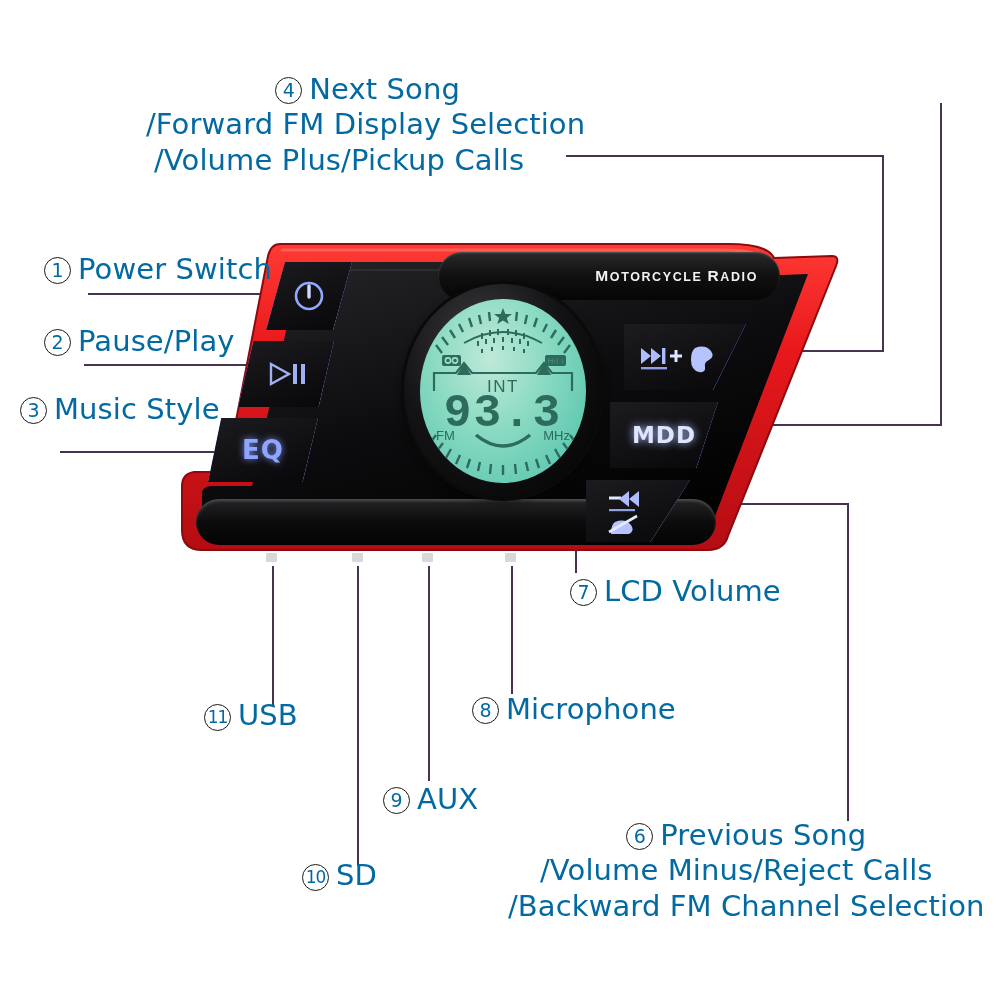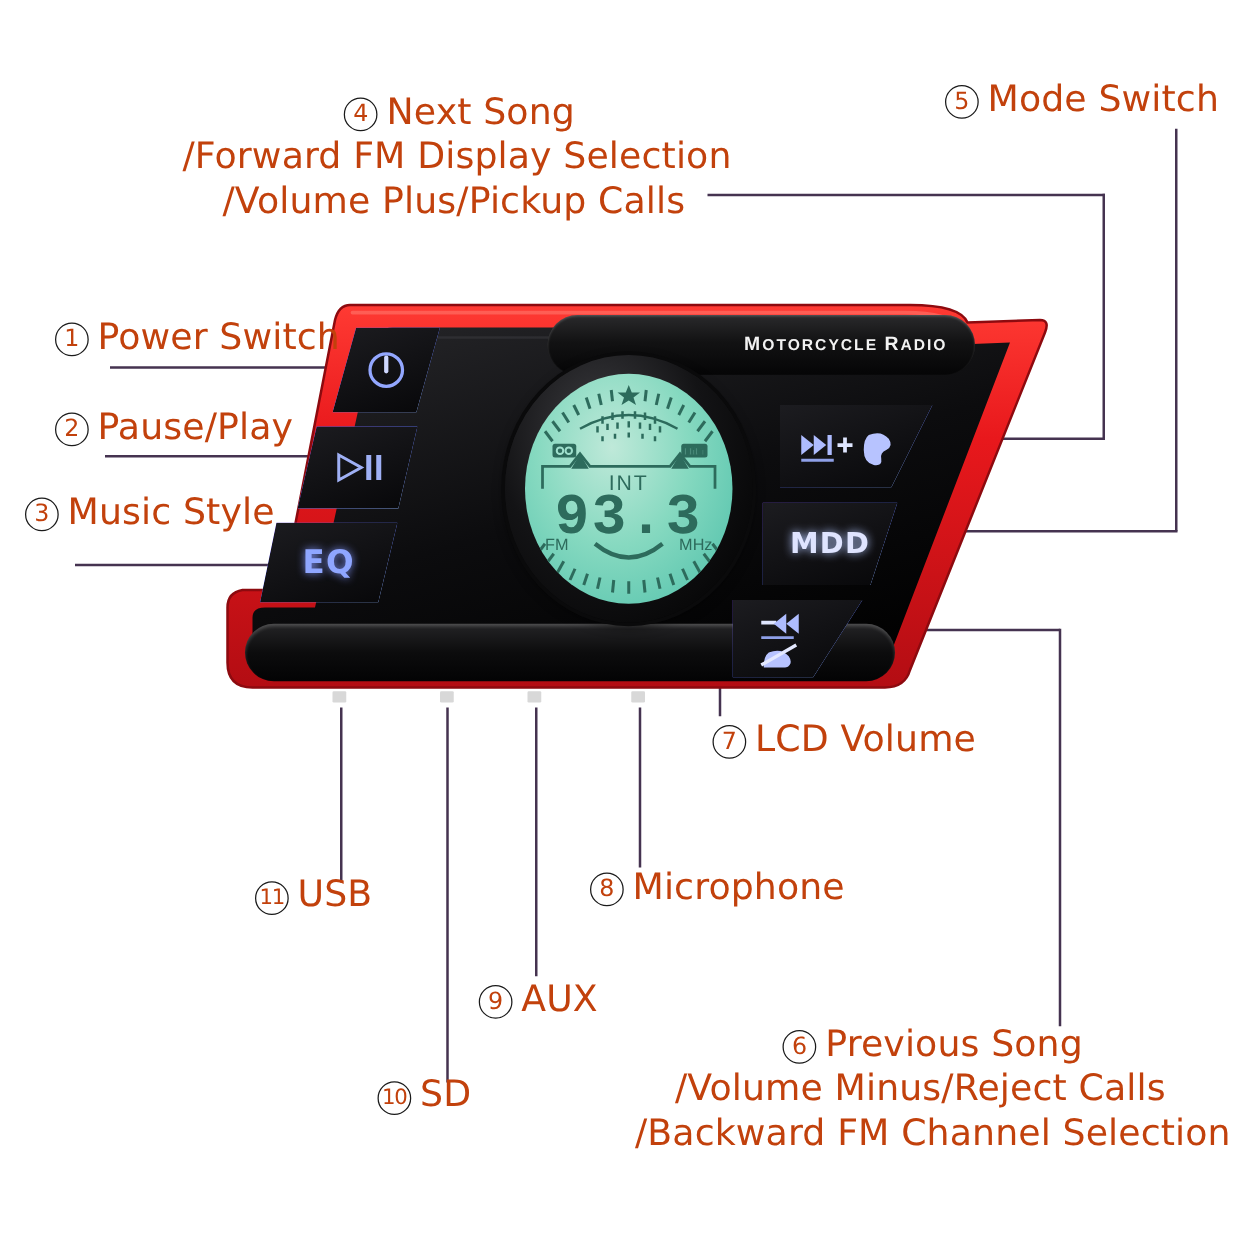--- a/index.html
+++ b/index.html
@@ -1,21 +1,21 @@
 <!DOCTYPE html>
 <html><head>
 <meta charset="utf-8">
 <style>
   html,body{margin:0;padding:0;background:#ffffff;}
   body{width:1000px;height:1000px;overflow:hidden;
        font-family:"DejaVu Sans","Liberation Sans",sans-serif;color:#111;}
   #stage{position:relative;width:1000px;height:1000px;background:#fff;}
 
   
-  .label{position:absolute;white-space:nowrap;color:#c2410c;
+  .label{position:absolute;white-space:nowrap;color:#0369a1;
          font-size:29px;line-height:1.22;letter-spacing:.1px;}
   .num{display:inline-block;width:27px;height:27px;line-height:25px;
        border:1.6px solid #1a1a1a;border-radius:50%;text-align:center;
        font-size:19px;vertical-align:2px;margin-right:7px;box-sizing:border-box;}
   .num.wide{font-size:17px;letter-spacing:-1px;}
 
   
   .ld{position:absolute;background:#453350;}
   .ldh{height:2px;}
   .ldv{width:2px;}
@@ -314,26 +314,23 @@
     <div class="pin" style="left:184px;bottom:-4px;"></div>
     <div class="pin" style="left:254px;bottom:-4px;"></div>
     <div class="pin" style="left:337px;bottom:-4px;"></div>
   </div>
 
   <div class="label" style="left:150px;top:72px;text-align:center;">
     <div>
       <span class="num">4</span><span>Next Song</span>
     </div>
     <div style="text-align:left;margin-left:-4px;">/Forward FM Display Selection</div>
-    <div style="text-align:left;margin-left:28px;">/Volume Plus/Pickup Calls</div>
-  </div>
-
-  <div class="label" style="left:756px;top:62px;">
-    <span class="num">5</span><span>Mode Switch</span>
-  </div>
+    <div style="text-align:left;margin-left:4px;">/Volume Plus/Pickup Calls</div>
+  </div>
+
 
   <div class="label" style="left:44px;top:252px;">
     <span class="num">1</span><span>Power Switch</span>
   </div>
 
   <div class="label" style="left:44px;top:324px;">
     <span class="num">2</span><span>Pause/Play</span>
   </div>
 
   <div class="label" style="left:20px;top:392px;">

